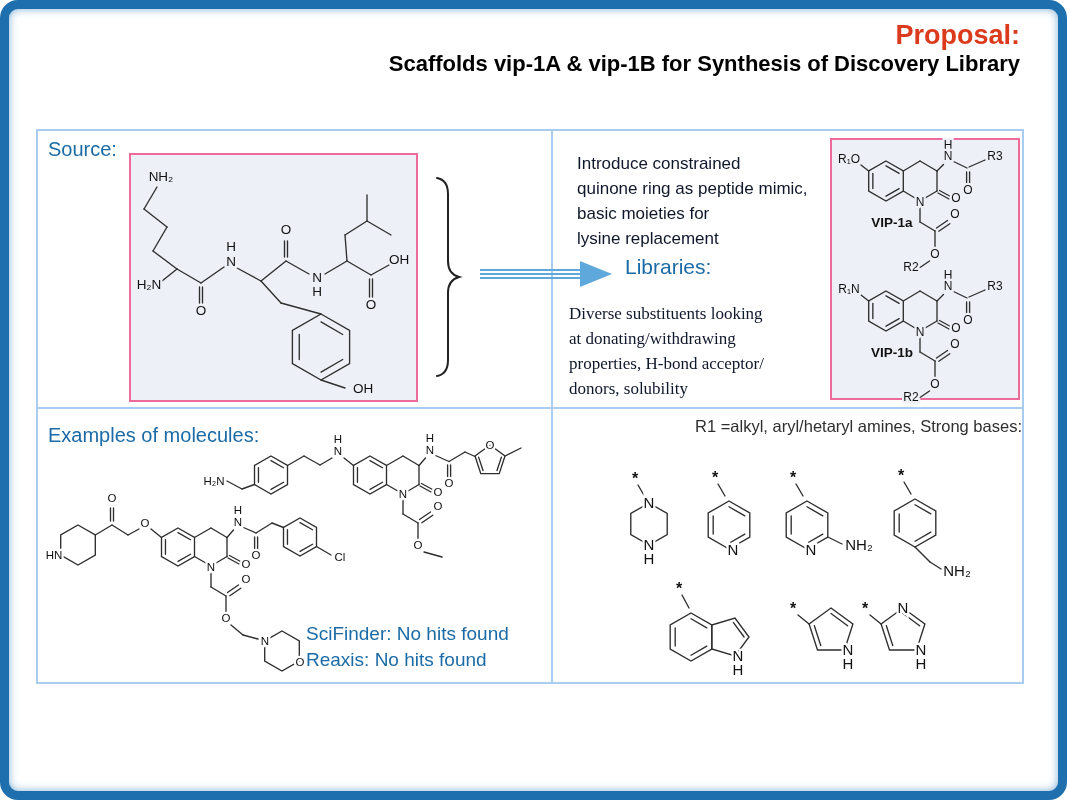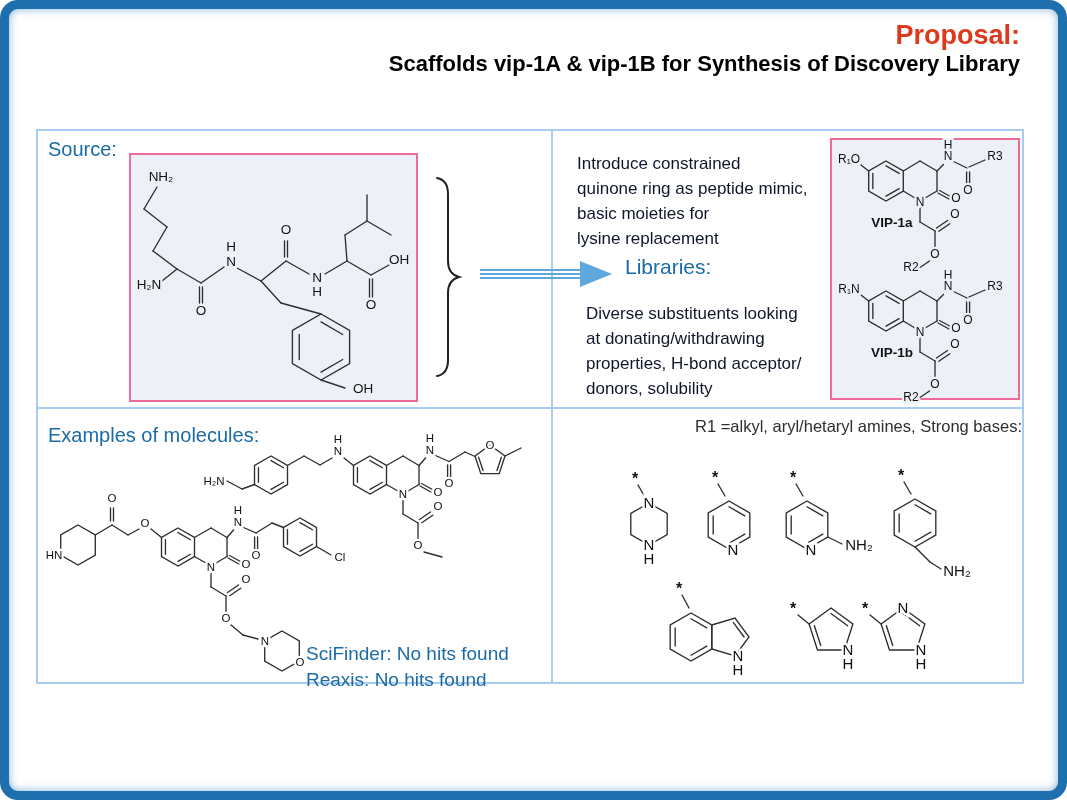--- a/index.html
+++ b/index.html
@@ -12,21 +12,21 @@
   .cell{position:absolute;border:2px solid #a8cdf0;background:#fff;box-sizing:border-box;}
   .cell-tl{left:36px;top:129px;width:517px;height:280px;}
   .cell-tr{left:551px;top:129px;width:473px;height:280px;}
   .cell-bl{left:36px;top:407px;width:605px;height:277px;}
   .cell-br{left:551px;top:407px;width:473px;height:277px;}
   .blue-head{color:#1b6ba6;font-size:20px;line-height:24px;}
   .pinkbox{position:absolute;border:2px solid #ee6a9a;background:#edf1f7;box-sizing:border-box;}
   .pinkbox1{left:91px;top:22px;width:289px;height:249px;}
   .pinkbox2{left:277px;top:7px;width:190px;height:262px;}
   .para{position:absolute;color:#0f172a;font-size:17px;line-height:25px;white-space:pre-line;}
-  .notes{position:absolute;color:#1b6ba6;font-size:19px;line-height:26px;margin-top:20px;}
+  .notes{position:absolute;color:#1b6ba6;font-size:19px;line-height:26px;}
   .r1-head{position:absolute;left:0;right:0;top:8px;text-align:right;color:#2f2f2f;font-size:16.5px;}
   svg.mol{position:absolute;overflow:visible;}
   svg.mol line,svg.mol polygon,svg.mol path,svg.mol polyline{stroke:#2e2e2e;stroke-width:1.35;fill:none;stroke-linecap:round;}
   svg.mol text{font-family:"Liberation Sans","DejaVu Sans",sans-serif;fill:#111;paint-order:stroke;stroke-width:4.5px;text-anchor:middle;}
   svg.halo-box text{stroke:#edf1f7;}
   svg.halo-white text{stroke:#ffffff;}
   .fs13 text{font-size:13.5px;}
   .fs12 text{font-size:12px;}
   .fs11 text{font-size:11.5px;}
   .fs15 text{font-size:15px;}
@@ -101,21 +101,21 @@
     <path d="M4,2 Q15,4 15,18 L15,85 Q15,98 26,101 Q15,104 15,117 L15,184 Q15,198 4,200" style="stroke:#222;stroke-width:2;"></path>
   </svg>
 </div>
 
 <div class="cell cell-tr">
   <div class="para" style="left:24px;top:20px;width:265px;">Introduce constrained
 quinone ring as peptide mimic,
 basic moieties for
 lysine replacement</div>
   <div class="blue-head" style="position:absolute;left:72px;top:124px;font-size:21px;">Libraries:</div>
-  <div class="para" style="left:33px;top:170px;width:265px;">Diverse substituents looking
+  <div class="para" style="left:16px;top:170px;width:265px;font-family:Liberation Serif, serif;">Diverse substituents looking
 at donating/withdrawing
 properties, H-bond acceptor/
 donors, solubility</div>
 
   <div class="pinkbox pinkbox2">
 
     <svg class="mol halo-box fs12" style="left:2px;top:0;" width="182" height="132" viewBox="0 0 182 132">
       <polygon points="52,21 69.3,31 69.3,51 52,61 34.7,51 34.7,31"></polygon>
         <line x1="38.852000000000004" y1="48.6" x2="38.852000000000004" y2="33.4"></line>
         <line x1="65.148" y1="48.6" x2="52" y2="56.2"></line>

